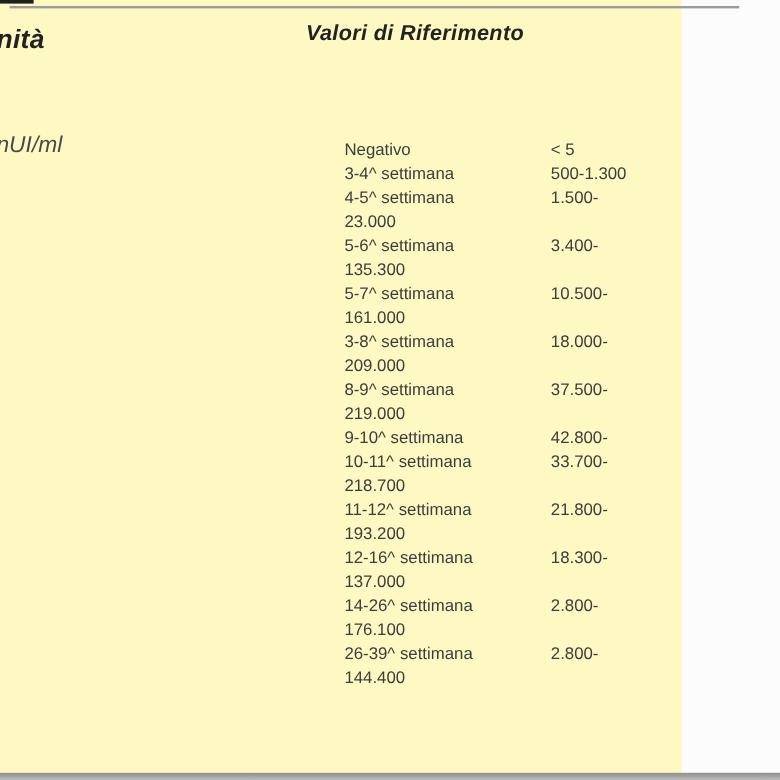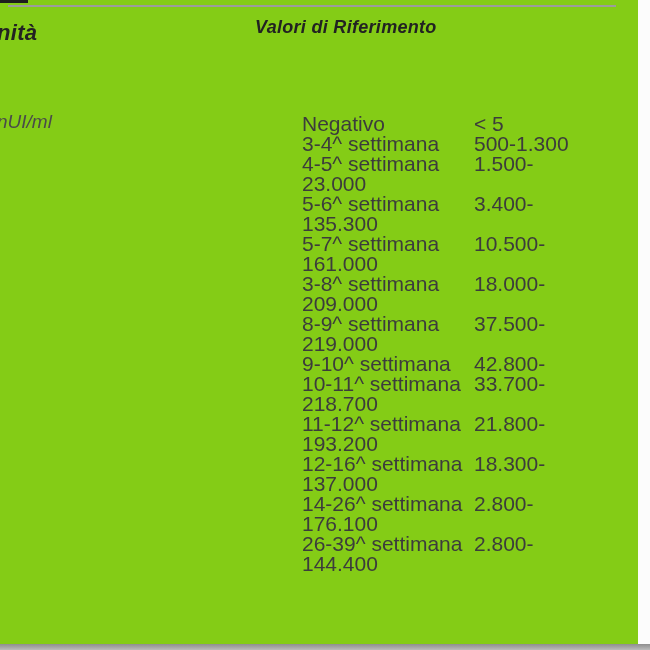--- a/index.html
+++ b/index.html
@@ -6,23 +6,23 @@
     margin: 0;
     padding: 0;
     width: 650px;
     height: 650px;
     overflow: hidden;
     background: #fcfcfc;
     font-family: "Liberation Sans", sans-serif;
   }
   .page {
     position: relative;
-    width: 638px;
+    width: 568px;
     height: 650px;
-    background: #84cc16;
+    background: #fef9c3;
   }
   
   .scan {
     position: absolute;
     inset: 0;
     filter: blur(0.35px);
   }
   .corner-mark {
     position: absolute;
     left: 0;
@@ -63,24 +63,24 @@
   .unit-label {
     position: absolute;
     left: -3px;
     top: 111px;
     font-size: 19px;
     font-style: italic;
     color: #4a4a4a;
   }
   .ref-block {
     position: absolute;
-    left: 302px;
+    left: 287px;
     top: 114px;
     width: 290px;
-    font-size: 21px;
+    font-size: 14px;
     line-height: 20px;
     color: #3c3c3c;
   }
   .ref-row { white-space: nowrap; }
   .ref-label {
     display: inline-block;
     width: 172px;
   }
   .ref-value { display: inline; }
   .ref-wrap { display: block; }

